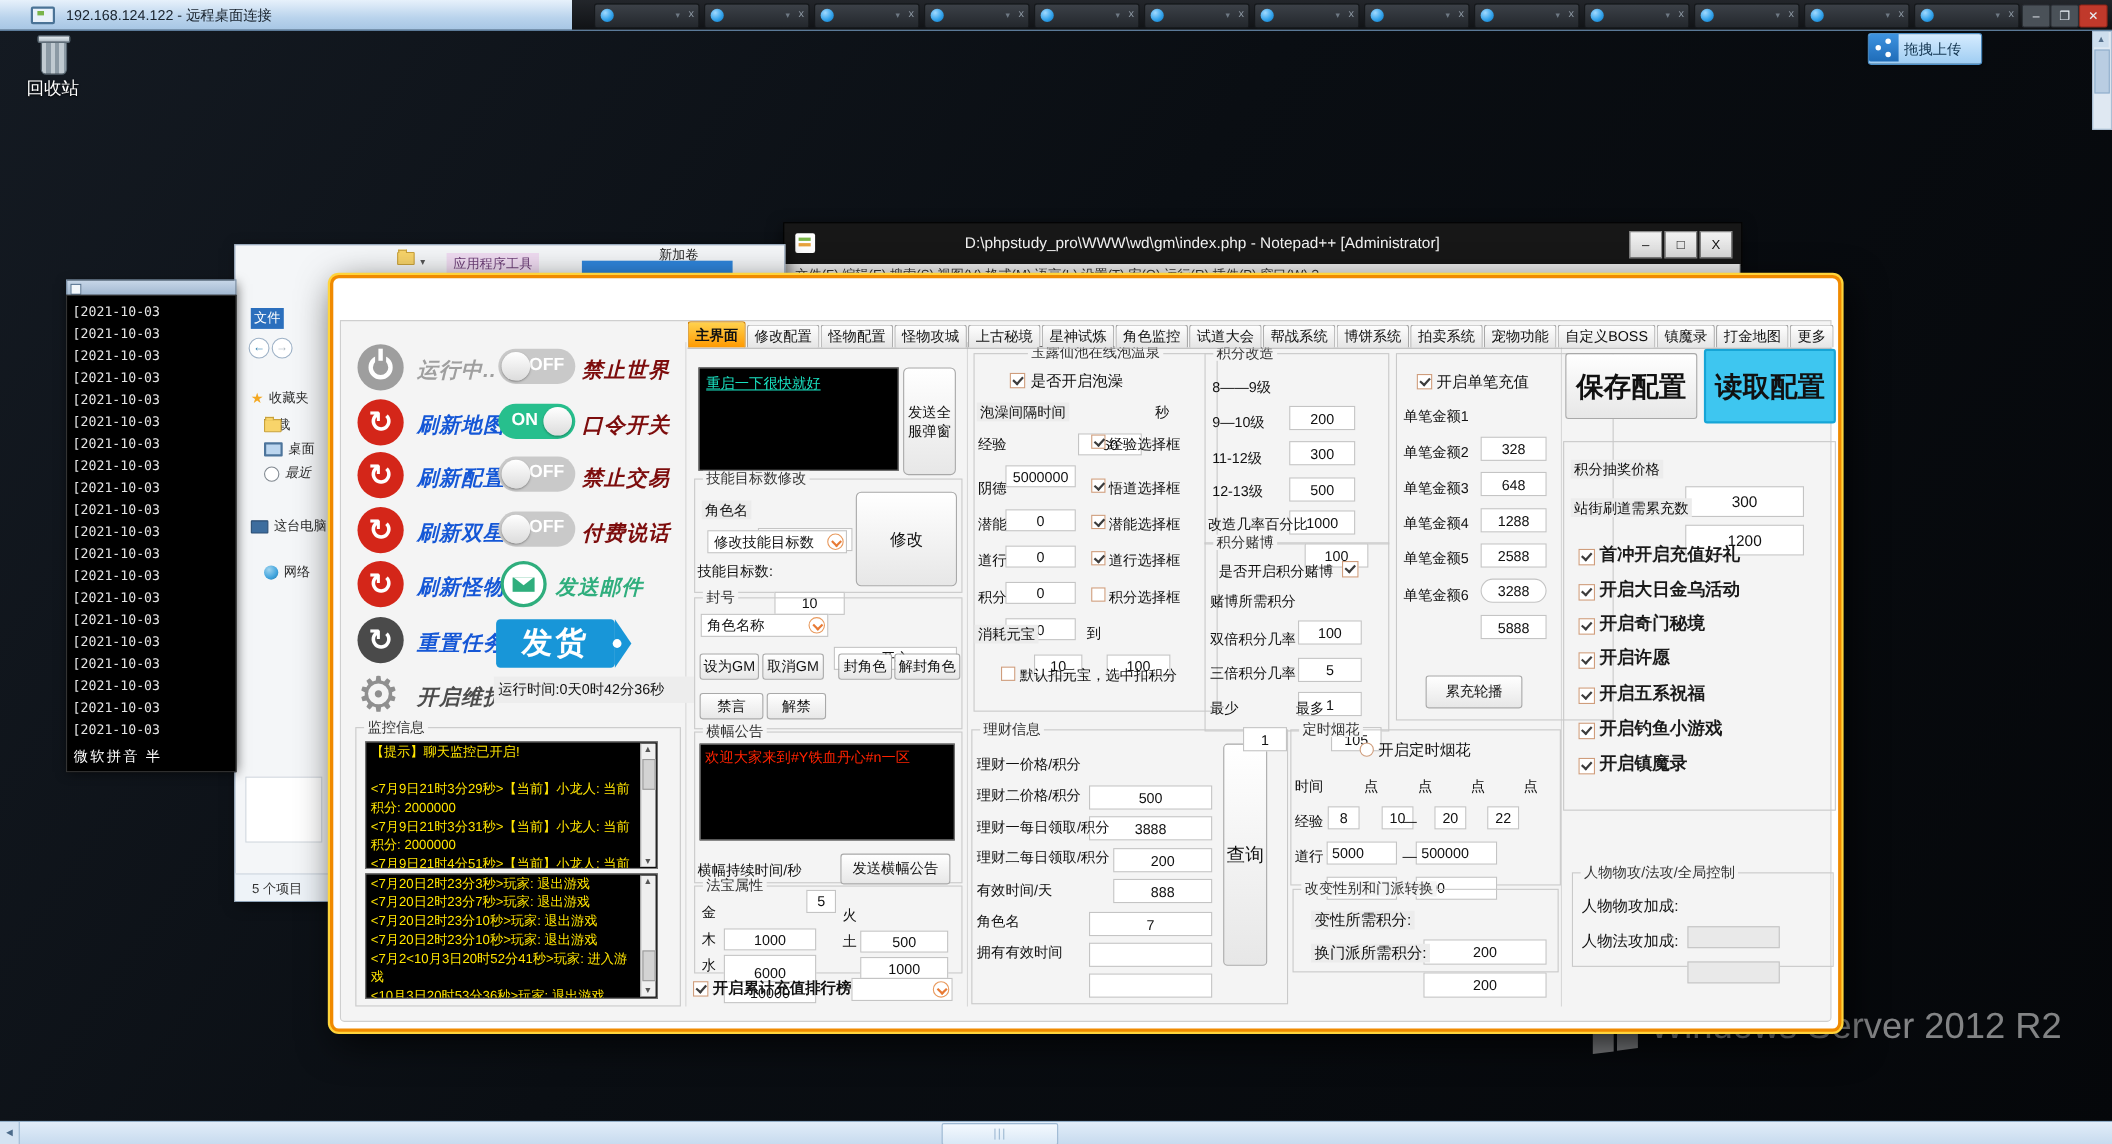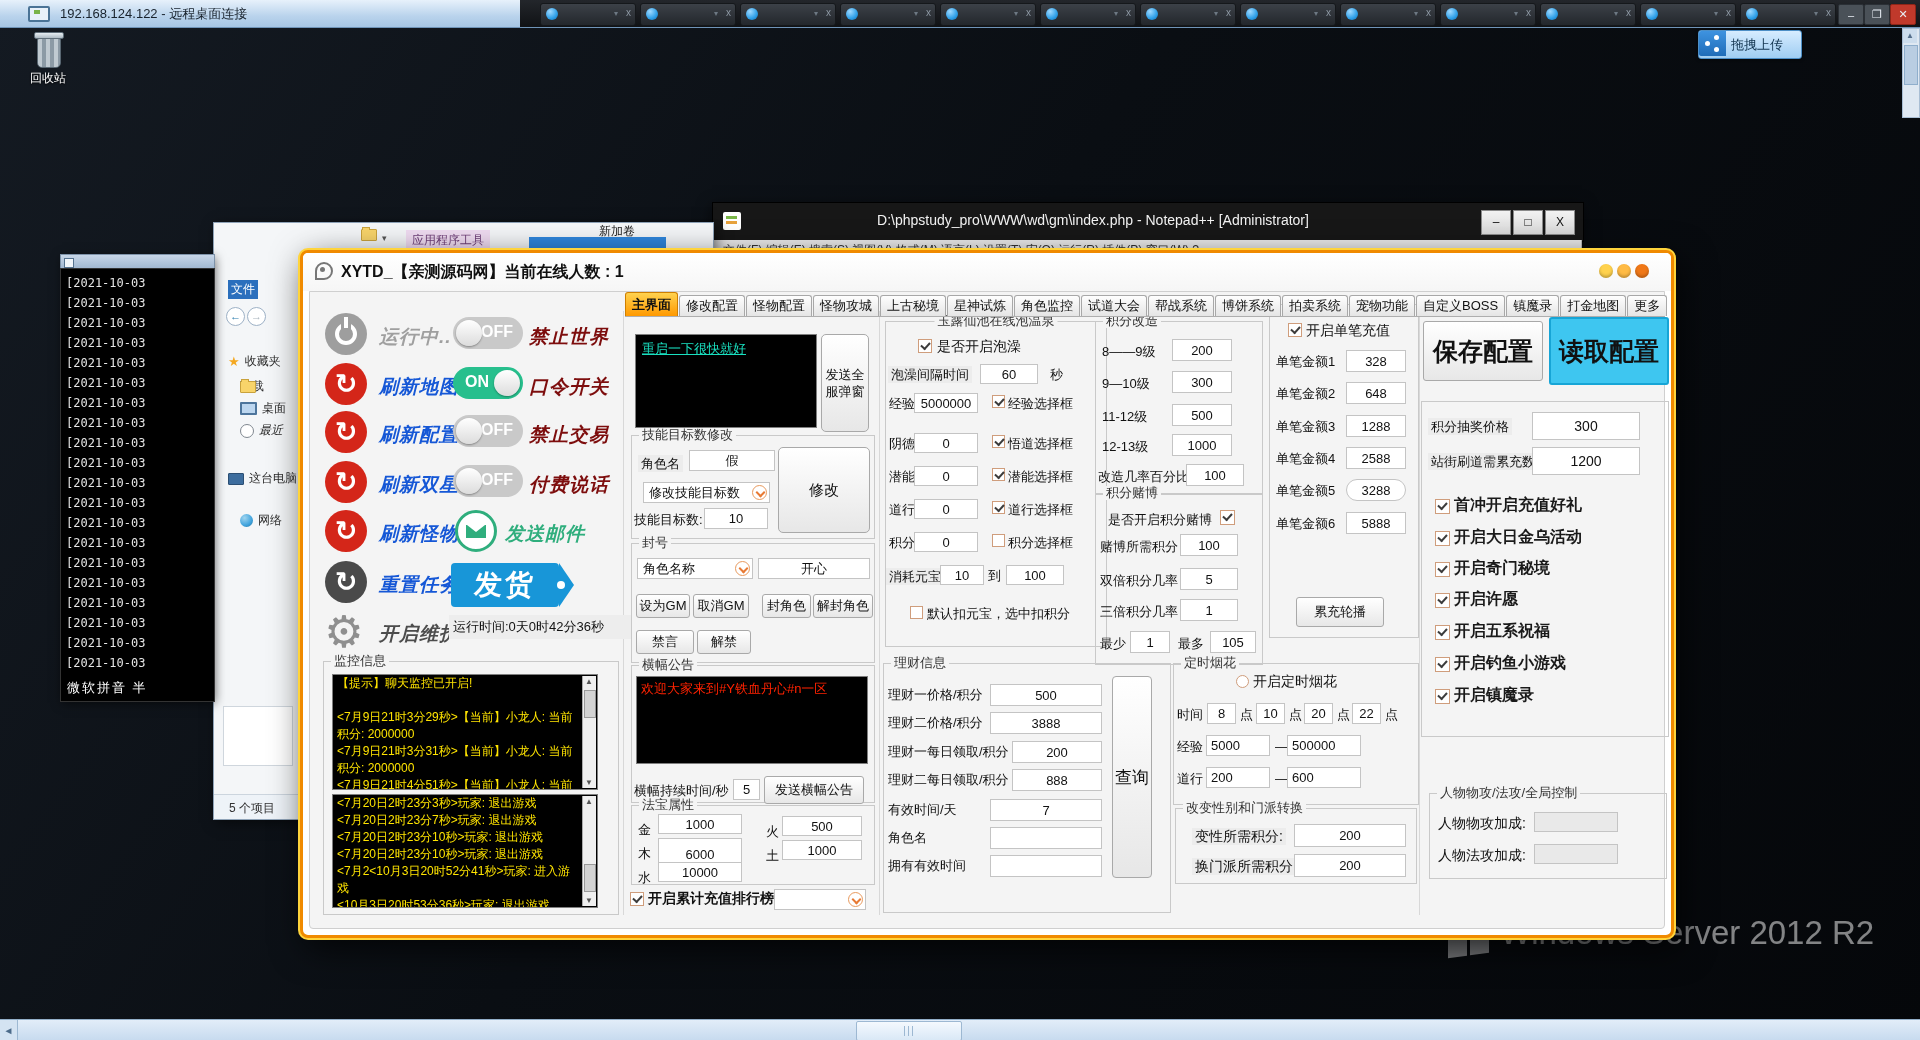--- a/index.html
+++ b/index.html
@@ -19,21 +19,21 @@
   .rtab .x{position:absolute;right:4px;top:3px;font-size:10px;color:#8d98a3;}
   .rtab .ch{position:absolute;right:17px;top:5px;font-size:8px;color:#6d7challenges8a3;color:#6d7883;}
   .rwb{top:4px;width:24px;height:19px;border-radius:2px;display:flex;align-items:center;justify-content:center;font-size:11px;color:#e8eef4;background:#4a5158;border:1px solid #2a2f35;}
   .rwb.close{background:#c0392b;border-color:#8e2518;}
 
   
   #recycle{left:22px;top:30px;width:52px;height:66px;z-index:1;}
   .bin-lid{position:absolute;left:12px;top:2px;width:28px;height:5px;background:linear-gradient(#e6edf2,#aebbc4);border:1px solid #5f6e79;border-radius:2px;}
   .bin-body{position:absolute;left:15px;top:8px;width:22px;height:28px;border:1px solid #5f6e79;border-radius:2px 2px 5px 5px;
     background:repeating-linear-gradient(90deg,#cfd9e0 0 4px,#97a6b1 4px 8px);opacity:.92;}
-  #recycle .cap{position:absolute;left:0;top:40px;width:52px;text-align:center;font-size: 12px;color:#fff;text-shadow:0 1px 2px #000;}
+  #recycle .cap{position:absolute;left:0;top:40px;width:52px;text-align:center;font-size: 16px;color:#fff;text-shadow:0 1px 2px #000;}
   #upload{left:1698px;top:30px;width:102px;height:27px;z-index:2;border:1px solid #4d8fc7;border-radius:3px;background:linear-gradient(#d6ecff,#9fcdf2);box-shadow:0 1px 3px rgba(0,0,0,.5);}
   .up-ico{position:absolute;left:0;top:0;width:27px;height:25px;background:linear-gradient(#3e93e0,#1f6cb8);border-radius:2px 0 0 2px;}
   .up-ico:before{content:"";position:absolute;left:6px;top:10px;width:5px;height:5px;border-radius:50%;background:#fff;box-shadow:9px -6px 0 #fff,9px 6px 0 #fff;}
   #upload .cap{position:absolute;left:32px;top:5px;font-size:13px;color:#12344f;}
   #vscroll{left:1902px;top:28px;width:16px;height:88px;background:#dfe8f2;border:1px solid #a9bed4;z-index:2;}
   #vscroll .up{position:absolute;left:0;top:0;width:14px;height:14px;background:#cddded;font-size:8px;color:#56708c;text-align:center;line-height:14px;}
   #vscroll .th{position:absolute;left:1px;top:16px;width:12px;height:38px;background:#b9cde2;border:1px solid #8fae cc;border:1px solid #8faecc;}
 
   
   #wm{left:1448px;top:912px;z-index:1;}
@@ -88,21 +88,21 @@
   .gmc{position:absolute;top:11px;width:14px;height:14px;border-radius:50%;box-shadow:inset 0 -2px 3px rgba(0,0,0,.25);}
   #gm-body{position:absolute;left:6px;top:38px;right:6px;bottom:6px;background:#f4f4f4;border:1px solid #cfcfcf;border-radius:0 0 4px 4px;}
 
   #gm-tabs{position:absolute;left:322px;top:40px;width:1040px;height:23px;display:flex;align-items:flex-end;border-bottom:1px solid #aeaeae;z-index:3;}
   .tab{height:20px;padding:0 6px;margin-right:1px;display:flex;align-items:center;font-size:13px;color:#111;
        background:linear-gradient(#fefefe,#e5e5e5);border:1px solid #a8a8a8;border-bottom:none;border-radius:3px 3px 0 0;white-space:nowrap;}
   .tab.active{height:23px;font-weight:bold;background:linear-gradient(#ffd24f,#ff9900);border-color:#cf7f00;}
 
   .grp{position:absolute;border:1px solid #c9c9c9;}
   .glabel{position:absolute;top:-8px;left:7px;background:#f4f4f4;padding:0 3px;font-size:13px;color:#333;line-height:14px;white-space:nowrap;}
-  .inp{position:absolute;background:#fff;border:1px solid #c4c4c4;font-size:13px;color:#111;display:flex;align-items:center;justify-content:center;white-space:nowrap;box-sizing:border-box;}
+  .inp{position:absolute;background:#fff;border:1px solid #c4c4c4;font-size:13px;color:#111;display:flex;align-items:center;justify-content:center;white-space:nowrap;box-sizing:border-box;margin-top:30px;}
   .inp.left{justify-content:flex-start;padding-left:4px;}
   .inp.gray{background:#e9e9e9;}
   .lbl{position:absolute;font-size:13px;color:#111;white-space:nowrap;line-height:15px;}
   .lbl.bg{background:#ececec;padding:1px 3px;}
   .chk{position:absolute;width:13px;height:13px;background:#fff;border:1px solid #cf9d7c;box-sizing:border-box;}
   .chk.on:after{content:"";position:absolute;left:2px;top:2px;width:7px;height:4px;border-left:2px solid #3c3c3c;border-bottom:2px solid #3c3c3c;transform:rotate(-48deg);}
   .chk.radio{border-radius:50%;}
   .btn{position:absolute;display:flex;align-items:center;justify-content:center;background:linear-gradient(#ffffff,#e7e7e7);border:1px solid #a9a9a9;border-radius:3px;font-size:13px;color:#111;text-align:center;}
   .combo{position:absolute;background:#fff;border:1px solid #c4c4c4;font-size:13px;color:#111;display:flex;align-items:center;padding-left:5px;box-sizing:border-box;}
   .combo .arr{position:absolute;right:2px;top:50%;margin-top:-8px;width:15px;height:15px;border:1px solid #e89a5e;border-radius:50%;background:#fff;box-sizing:border-box;}
@@ -232,27 +232,20 @@
       <div class="ic"></div>
       <div id="npp-title">D:\phpstudy_pro\WWW\wd\gm\index.php - Notepad++ [Administrator]</div>
       <div class="nwb" style="right:72px;">–</div>
       <div class="nwb" style="right:40px;">□</div>
       <div class="nwb" style="right:8px;">X</div>
     </div>
     <div class="menu">文件(F)   编辑(E)   搜索(S)   视图(V)   格式(M)   语言(L)   设置(T)   宏(O)   运行(R)   插件(P)   窗口(W)   ?</div>
   </div>
 
   <div class="a" id="gm">
-    <div id="gm-titlebar">
-      <div id="gm-ico"></div>
-      <div id="gm-title">XYTD_【亲测源码网】当前在线人数 : 1</div>
-      <div class="gmc" style="right:58px;background:#ffd24d;"></div>
-      <div class="gmc" style="right:40px;background:#ffbb45;"></div>
-      <div class="gmc" style="right:22px;background:#f07818;"></div>
-    </div>
     <div id="gm-body"></div>
     <div id="gm-tabs">
         <div class="tab active" style="position: static;">主界面</div>
         <div class="tab" style="position: static;">修改配置</div>
         <div class="tab" style="position: static;">怪物配置</div>
         <div class="tab" style="position: static;">怪物攻城</div>
         <div class="tab" style="position: static;">上古秘境</div>
         <div class="tab" style="position: static;">星神试炼</div>
         <div class="tab" style="position: static;">角色监控</div>
         <div class="tab" style="position: static;">试道大会</div>
@@ -460,21 +453,21 @@
           <div class="inp" style="left: 84px; top: 40px; width: 58px; height: 22px;">100</div>
           <div class="lbl" style="left: 4px; top: 79px;">双倍积分几率</div>
           <div class="inp" style="left: 84px; top: 74px; width: 58px; height: 22px;">5</div>
           <div class="lbl" style="left: 4px; top: 110px;">三倍积分几率</div>
           <div class="inp" style="left: 84px; top: 105px; width: 58px; height: 22px;">1</div>
           <div class="lbl" style="left: 4px; top: 142px;">最少</div>
           <div class="inp" style="left: 34px; top: 137px; width: 40px; height: 22px;">1</div>
           <div class="lbl" style="left: 82px; top: 142px;">最多</div>
           <div class="inp" style="left: 114px; top: 137px; width: 46px; height: 22px;">105</div>
         </div>
-        <div class="grp" style="left: 966px; top: 51px; width: 148px; height: 332px;">
+        <div class="grp" style="left: 966px; top: 68px; width: 148px; height: 332px; padding-left: 48px;">
           <div class="chk on" style="left: 18px; top: 18px; width: 14px; height: 14px;"></div>
           <div class="lbl" style="left: 36px; top: 18px; font-size: 14px;">开启单笔充值</div>
           <div class="lbl" style="left: 6px; top: 49px;">单笔金额1</div>
           <div class="inp" style="left: 76px; top: 45px; width: 60px; height: 22px;">328</div>
           <div class="lbl" style="left: 6px; top: 81px;">单笔金额2</div>
           <div class="inp" style="left: 76px; top: 77px; width: 60px; height: 22px;">648</div>
           <div class="lbl" style="left: 6px; top: 114px;">单笔金额3</div>
           <div class="inp" style="left: 76px; top: 110px; width: 60px; height: 22px;">1288</div>
           <div class="lbl" style="left: 6px; top: 146px;">单笔金额4</div>
           <div class="inp" style="left: 76px; top: 142px; width: 60px; height: 22px;">2588</div>

